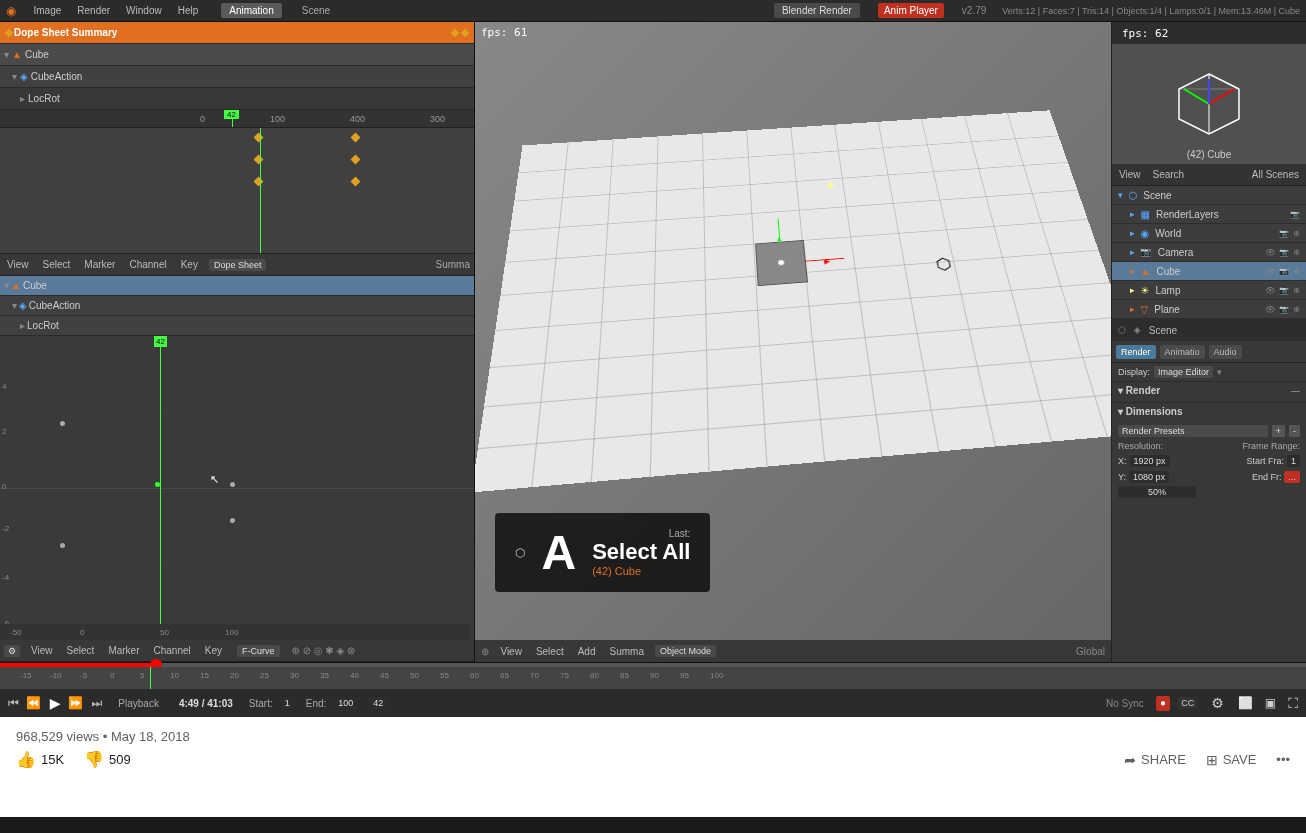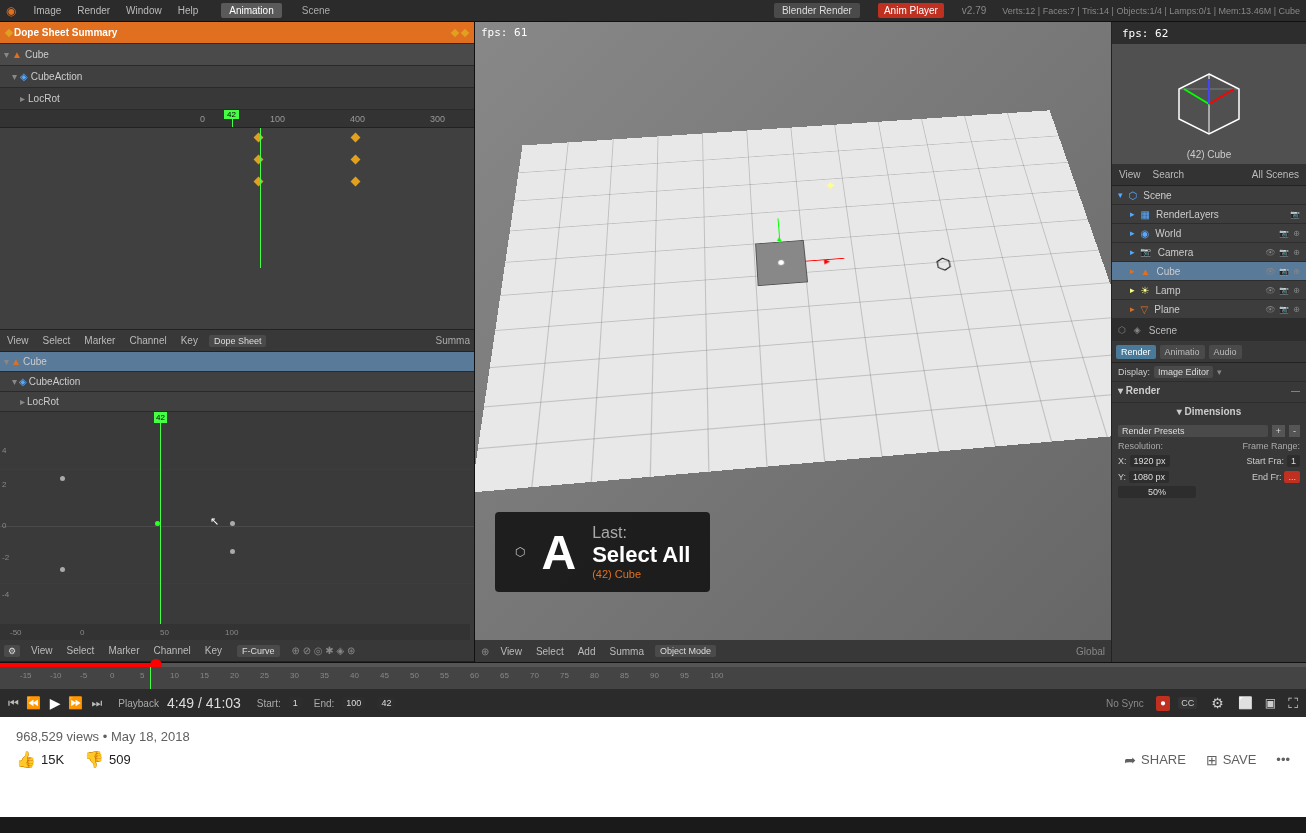--- a/index.html
+++ b/index.html
@@ -21,21 +21,21 @@
 
     
     #left-panel {
       width: 475px;
       display: flex;
       flex-direction: column;
       border-right: 1px solid #111;
     }
 
     #dope-sheet-top {
-      height: 308px;
+      height: 232px;
       background: #404040;
       border-bottom: 1px solid #222;
       position: relative;
       overflow: hidden;
     }
 
     .dope-channel {
       height: 22px;
       display: flex;
       align-items: center;
@@ -208,21 +208,21 @@
       display: flex;
       align-items: center;
       gap: 16px;
     }
     .key-letter {
       font-size: 48px;
       font-weight: bold;
       color: #fff;
     }
     .key-info { color: #ddd; }
-    .key-info .last-label { font-size: 16px; color: #aaa; }
+    .key-info .last-label { font-size: 10px; color: #aaa; text-align: right; }
     .key-info .action-name { font-size: 22px; font-weight: bold; color: #fff; }
     .key-info .sub-info { font-size: 11px; color: #e07020; }
 
     
     #right-panel {
       width: 195px;
       display: flex;
       flex-direction: column;
       background: #383838;
       border-left: 1px solid #222;
@@ -739,21 +739,21 @@
           <span>Display:</span>
           <span style="background:#4a4a4a; padding:1px 4px; border-radius:2px; color:#ddd; font-size:9px;">Image Editor</span>
           <span style="color:#888;">▾</span>
         </div>
 
         <div class="prop-section-header" style="padding:3px 6px; background:#383838;">
           <span>▾ Render</span>
           <span style="margin-left:auto; color:#888; font-size:9px;">—</span>
         </div>
 
-        <div class="prop-section-header" style="padding:3px 6px; background:#383838; border-top:1px solid #2d2d2d;justify-content:center;">
+        <div class="prop-section-header" style="padding:3px 6px; background:#383838; border-top:1px solid #2d2d2d;">
           <span>▾ Dimensions</span>
         </div>
 
         <div style="display:flex; align-items:center; padding:2px 6px; font-size:9px; gap:4px;">
           <span style="background:#4a4a4a; padding:1px 4px; border-radius:2px; color:#ddd; font-size:9px; flex:1;">Render Presets</span>
           <span style="background:#555; padding:1px 4px; color:#ddd;">+</span>
           <span style="background:#555; padding:1px 4px; color:#ddd;">-</span>
         </div>
 
         <div style="display:flex; align-items:center; padding:2px 6px; font-size:9px; color:#aaa;">
@@ -815,21 +815,21 @@
       <div style="position:absolute; top:4px; left:710px; font-size:8px; color:#888;">100</div>
     </div>
 
     <div id="transport-controls">
       <button class="transport-btn">⏮</button>
       <button class="transport-btn">⏪</button>
       <button class="transport-btn" style="color:#fff; font-size:14px;">▶</button>
       <button class="transport-btn">⏩</button>
       <button class="transport-btn">⏭</button>
       <span style="margin-left:8px; color:#aaa; font-size:10px;">Playback</span>
-      <span style="font-size:14px; color:#ddd; margin-left:0;">4:49 / 41:03</span>
+      <span style="font-size:10px; color:#ddd; margin-left:12px;font-weight:bold;">4:49 / 41:03</span>
       <span style="margin-left:8px; color:#aaa; font-size:10px;">Start:</span>
       <span style="background:#2d2d2d; padding:1px 4px; color:#ddd; font-size:9px; border-radius:2px;">1</span>
       <span style="margin-left:4px; color:#aaa; font-size:10px;">End:</span>
       <span style="background:#2d2d2d; padding:1px 4px; color:#ddd; font-size:9px; border-radius:2px;">100</span>
       <span style="background:#2d2d2d; padding:1px 4px; color:#ddd; font-size:9px; border-radius:2px; margin-left:4px;">42</span>
       <span style="margin-left:auto; color:#888; font-size:10px;">No Sync</span>
       <button style="background:#c03020; border:none; color:#fff; padding:2px 5px; font-size:9px; border-radius:2px; margin-left:4px; cursor:pointer;">⏺</button>
       <span class="cc-btn">CC</span>
       <span class="settings-btn" style="margin-left:6px;">⚙</span>
       <span style="color:#ccc; font-size:12px; margin-left:6px;">⬜</span>

